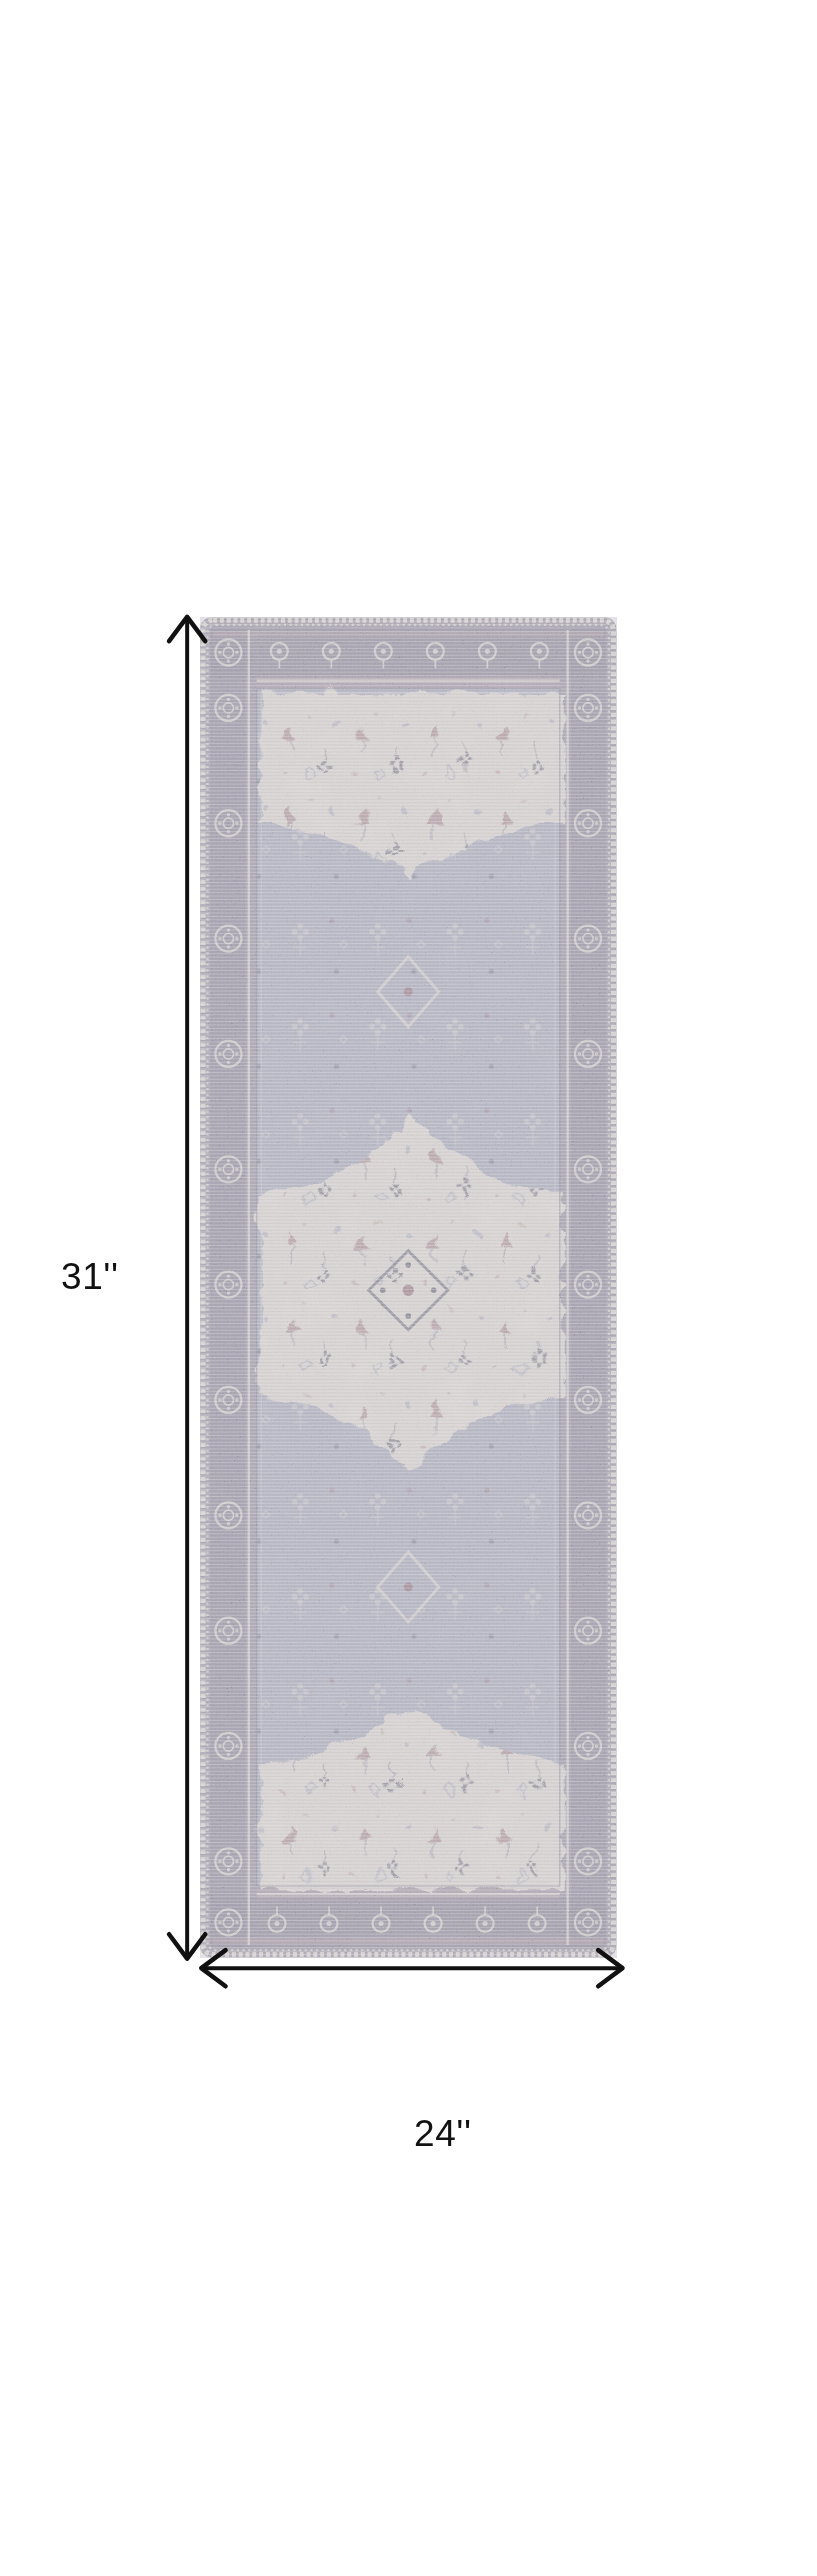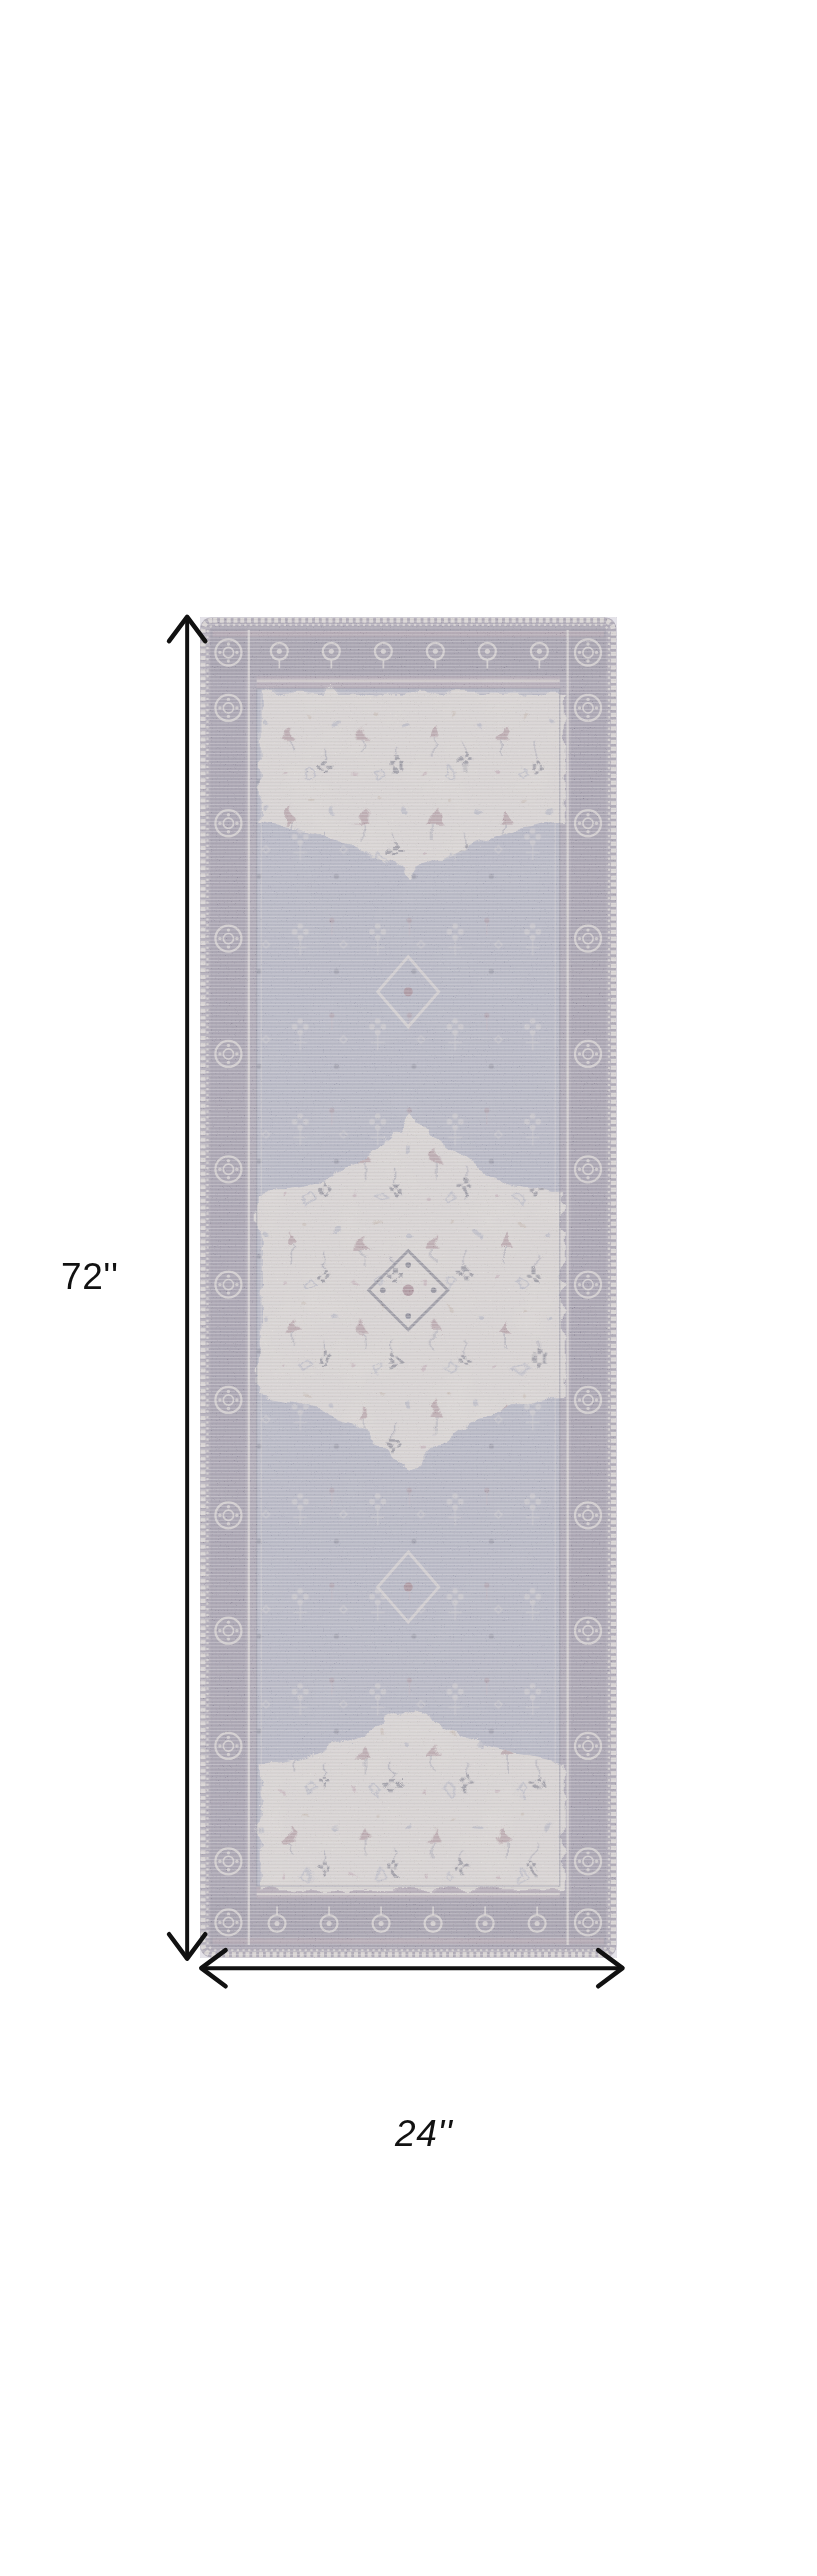--- a/index.html
+++ b/index.html
@@ -13,21 +13,21 @@
   .scene{position:absolute;left:0;top:0;width:817px;height:2576px;display:block;}
   .dim-label{
     position:absolute;
     color:var(--label,#111111);
     font-size:37px;
     line-height:1;
     white-space:nowrap;
     letter-spacing:0.6px;
   }
   .dim-label.height{left:61px;top:1258px;}
-  .dim-label.width{left:395px;top:2115px;font-style:italic;}
+  .dim-label.width{left:414px;top:2115px;}
   .noisy{opacity:.9;}
 </style>
 </head>
 <body>
 
 <div class="canvas">
 
   <svg class="scene" viewBox="0 0 1445 4556" xmlns="http://www.w3.org/2000/svg">
     <defs>
 
@@ -209,16 +209,16 @@
       <polyline points="299,1134 331,1091 363,1134" stroke-width="8"></polyline>
       <polyline points="299,3421 331,3464 363,3421" stroke-width="8"></polyline>
     </g>
     <g stroke="var(--arrow,#111111)" fill="none" stroke-linecap="round" stroke-linejoin="round">
       <line x1="359" y1="3481" x2="1098" y2="3481" stroke-width="7"></line>
       <polyline points="399,3449 356,3481 399,3513" stroke-width="8"></polyline>
       <polyline points="1058,3449 1101,3481 1058,3513" stroke-width="8"></polyline>
     </g>
   </svg>
 
-  <div class="dim-label height">72''</div>
+  <div class="dim-label height">31''</div>
   <div class="dim-label width">24''</div>
 </div>
 
 
 </body></html>

